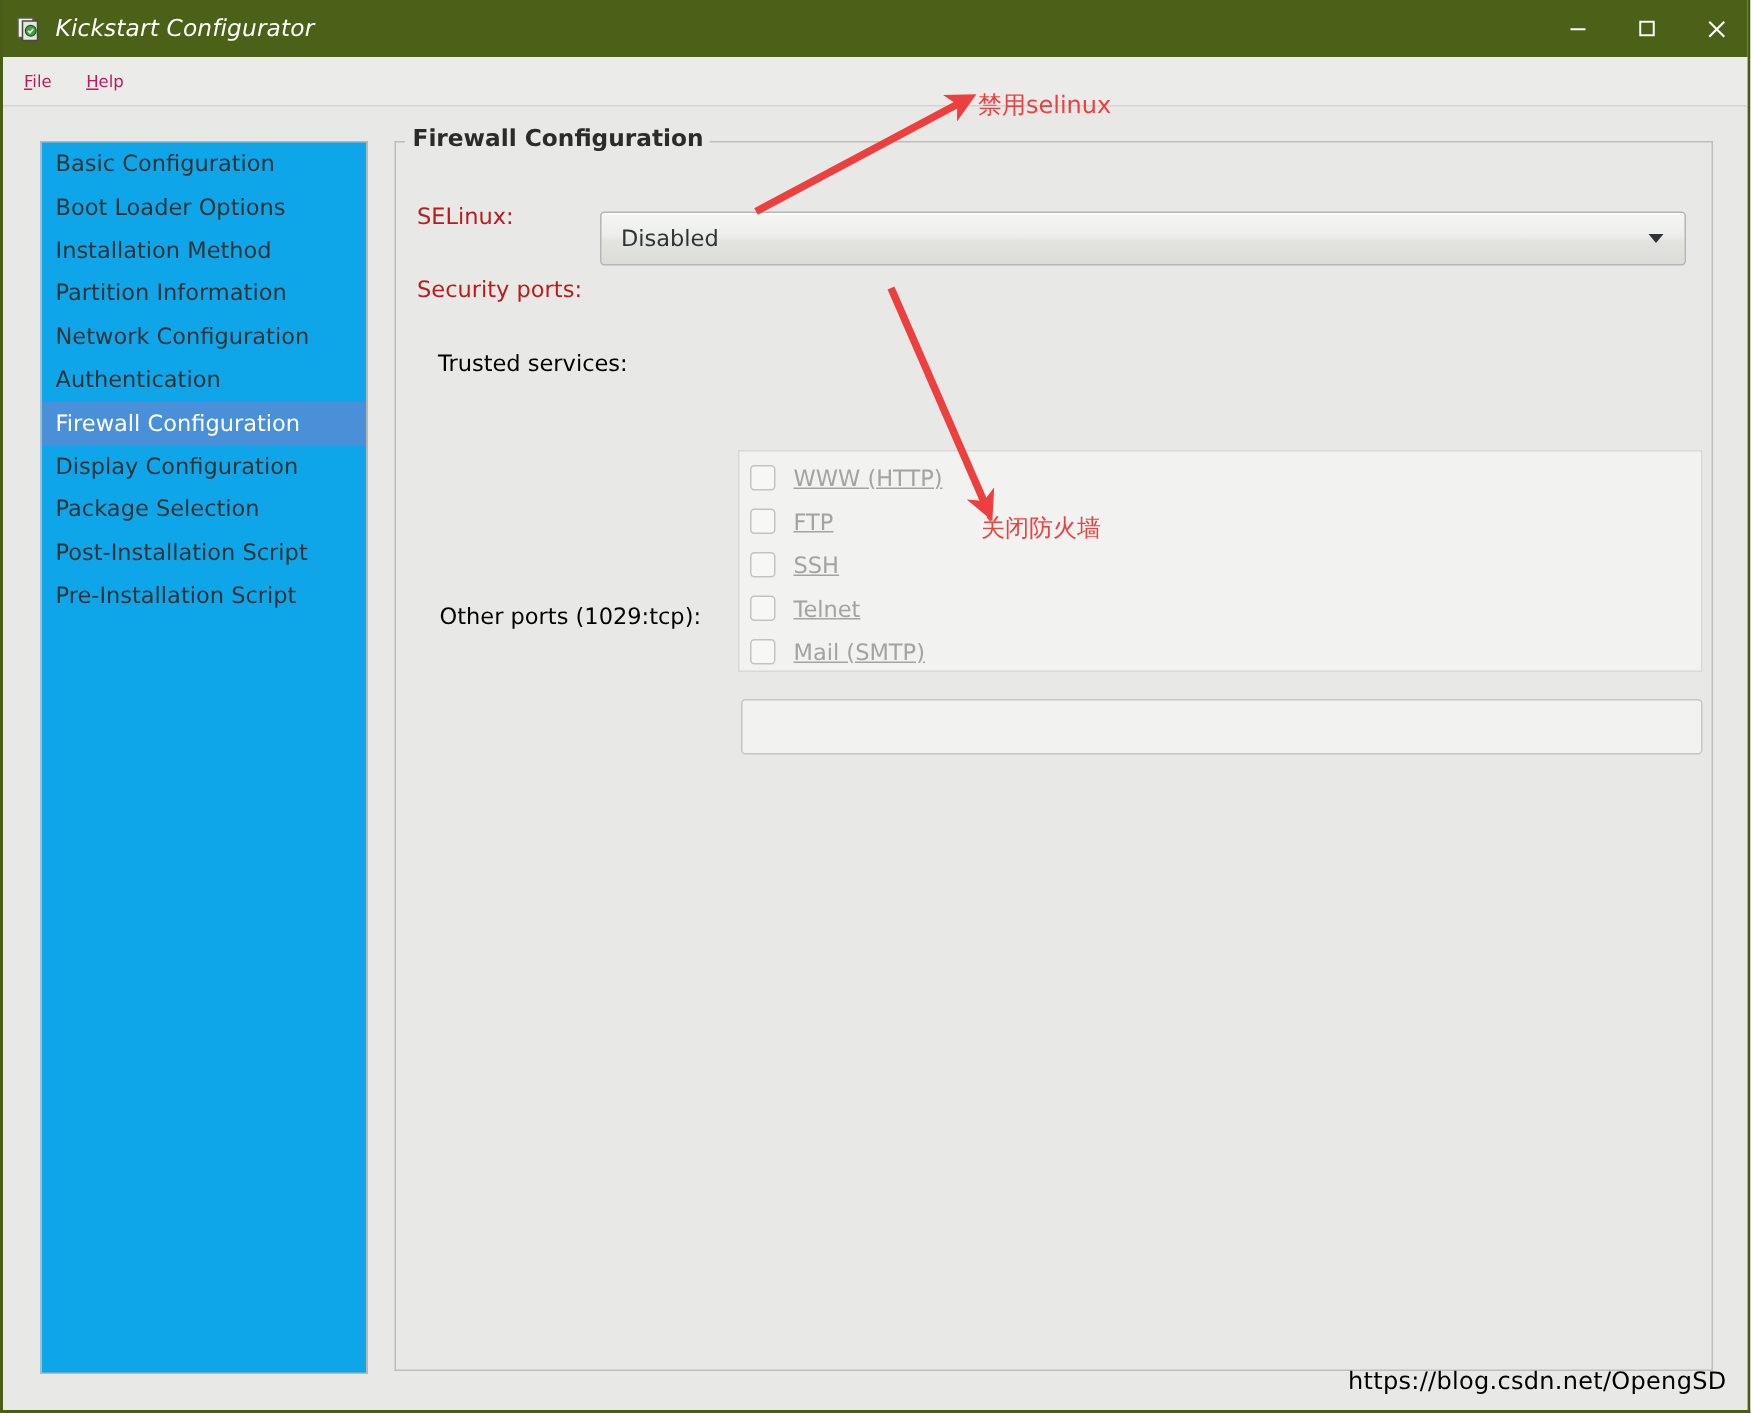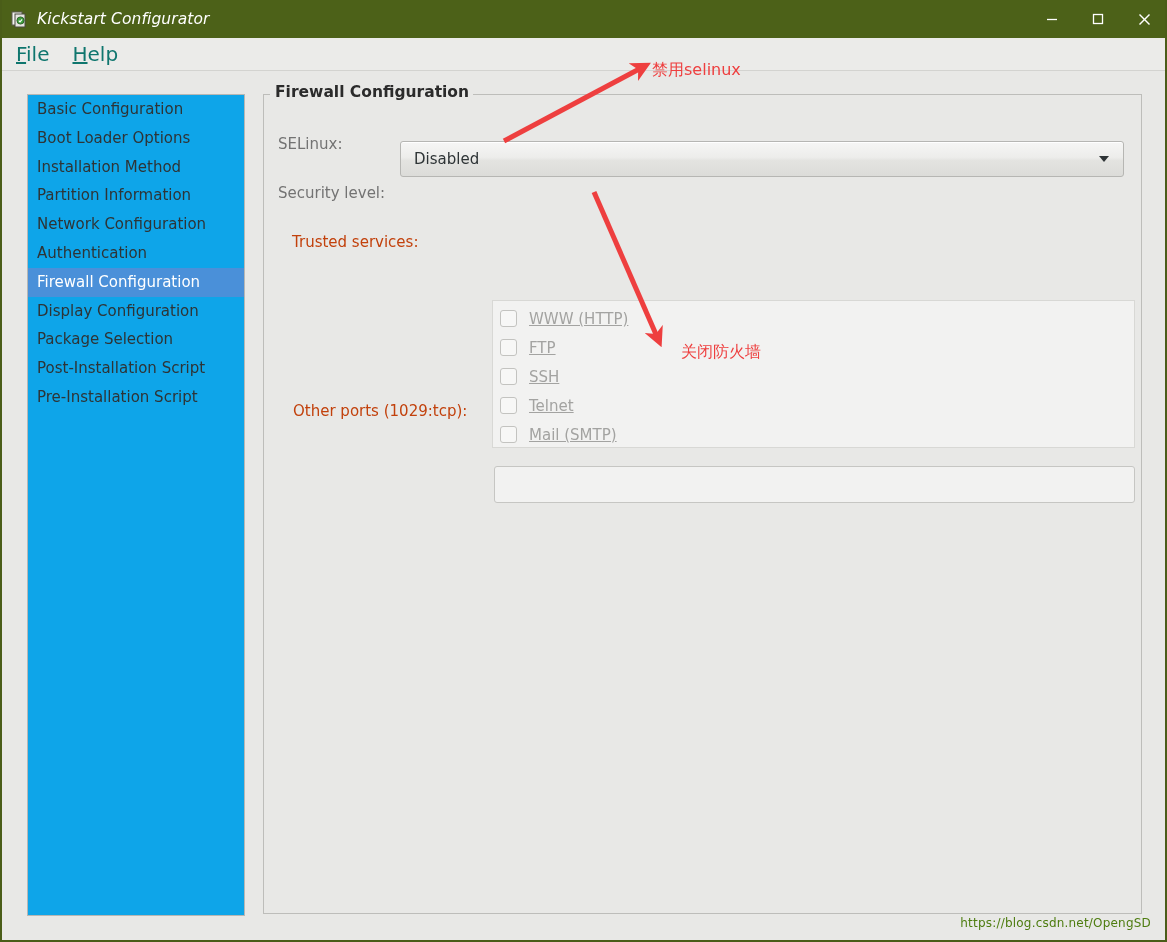--- a/index.html
+++ b/index.html
@@ -70,22 +70,22 @@
     left: 0; top: 38px;
     width: 1163px;
     height: 33px;
     background: #ebebe9;
     border-bottom: 1px solid #d3d3d0;
     display: flex;
     align-items: center;
     box-sizing: border-box;
   }
   .menu-item {
-    font-size: 20px;
-    color: #0f766e;
+    font-size: 11px;
+    color: #be185d;
     padding: 3px 9px;
     margin-left: 5px;
   }
   .menu-item .mn { text-decoration: underline; }
 
   
   .content {
     position: absolute;
     left: 0; top: 72px;
     width: 1163px;
@@ -146,24 +146,24 @@
     color: #2b2b2b;
     background: #e8e8e6;
     padding: 0 4px;
     white-space: nowrap;
   }
 
   
   .field-label {
     position: absolute;
     font-size: 15px;
-    color: #737373;
-    white-space: nowrap;
-  }
-  .field-label.disabled { color: #c2410c; }
+    color: #b91c1c;
+    white-space: nowrap;
+  }
+  .field-label.disabled { color: #000000; }
 
   .combo {
     position: absolute;
     height: 36px;
     background: linear-gradient(to bottom, #f6f6f5 0%, #ededeb 45%, #e3e3e0 55%, #dcdcd9 100%);
     border: 1px solid #b6b6b3;
     border-radius: 3px;
     box-shadow: inset 0 1px 0 #ffffff;
     box-sizing: border-box;
     display: flex;
@@ -241,22 +241,22 @@
     left: 0; top: 0;
     width: 1167px;
     height: 942px;
     pointer-events: none;
   }
 
   .watermark {
     position: absolute;
     right: 14px;
     bottom: 10px;
-    font-size: 12px;
-    color: #4d7c0f;
+    font-size: 16px;
+    color: #000000;
     letter-spacing: 0.2px;
     white-space: nowrap;
   }
 </style>
 </head>
 <body>
 
 <div id="app">
 
   <div class="titlebar">
@@ -314,21 +314,21 @@
     <div class="gb-topline-left"></div>
     <div class="gb-topline-right"></div>
     <div class="gb-title">Firewall Configuration</div>
 
     <div class="field-label" style="left:276px; top:63px;">SELinux:</div>
     <div class="combo" style="left:398px; top:53px; width:724px;margin-top:16px;">
       <span class="combo-text">Disabled</span>
       <span class="combo-arrow"></span>
     </div>
 
-    <div class="field-label" style="left:276px; top:112px;">Security level:</div>
+    <div class="field-label" style="left:276px; top:112px;">Security ports:</div>
 
     <div class="field-label disabled" style="left:290px; top:161px;">Trusted services:</div>
     <div class="services-panel">
       <div class="svc-row">
         <span class="cb"></span>
         <span class="svc-label">WWW (HTTP)</span>
       </div>
       <div class="svc-row">
         <span class="cb"></span>
         <span class="svc-label">FTP</span>
@@ -355,16 +355,16 @@
   <svg class="anno-svg">
     <defs>
       <marker id="arrowhead" markerWidth="4" markerHeight="4" refX="2.2" refY="2" orient="auto" markerUnits="strokeWidth">
         <path d="M0,0 L4,2 L0,4 L1.1,2 Z" fill="#ee3f3f"></path>
       </marker>
     </defs>
     <line x1="502" y1="141" x2="641" y2="67" stroke="#ee3f3f" stroke-width="5" marker-end="url(#arrowhead)"></line>
     <line x1="592" y1="192" x2="656" y2="339" stroke="#ee3f3f" stroke-width="5" marker-end="url(#arrowhead)"></line>
   </svg>
   <div class="anno-text" style="left:650px; top:60px;">禁用selinux</div>
-  <div class="anno-text" style="left:652px; top:342px;margin-left:27px;">关闭防火墙</div>
+  <div class="anno-text" style="left:652px; top:342px;">关闭防火墙</div>
 
   <div class="watermark">https://blog.csdn.net/OpengSD</div>
 </div>
 
 </body></html>

